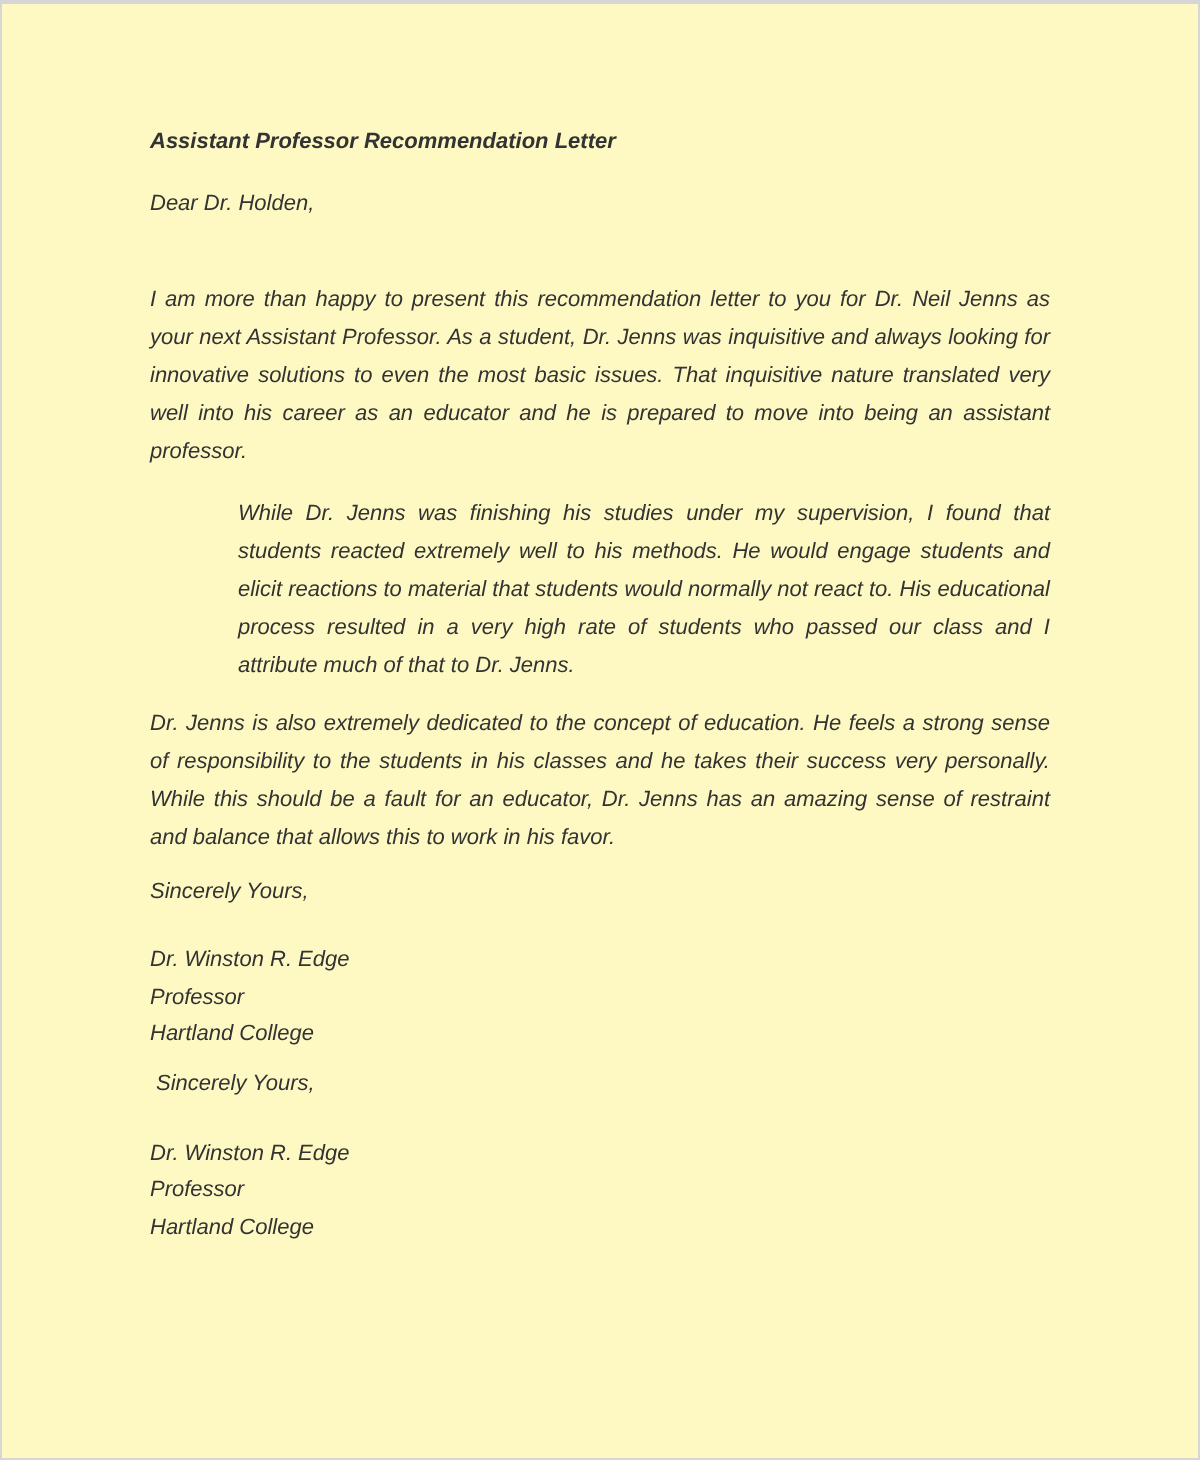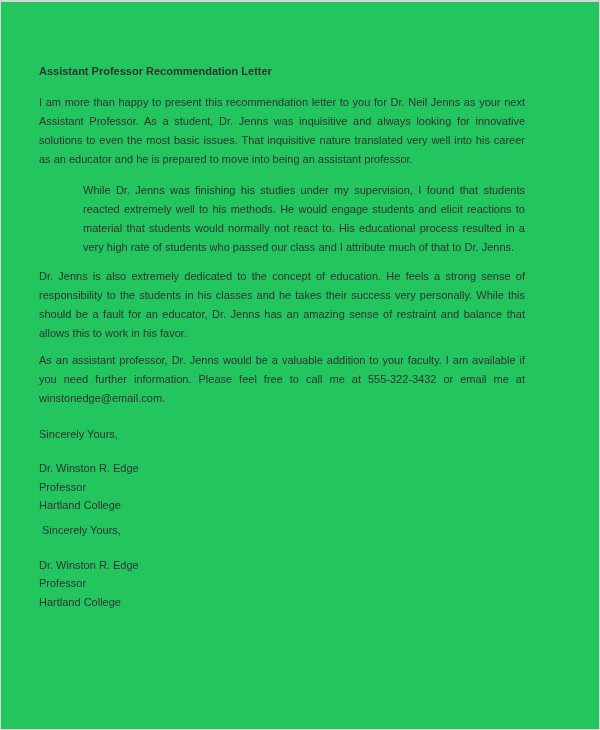--- a/index.html
+++ b/index.html
@@ -5,29 +5,30 @@
   html, body {
     margin: 0;
     padding: 0;
     background: #ffffff;
   }
   .page {
     position: relative;
     width: 600px;
     height: 730px;
     box-sizing: border-box;
-    background: #22c55e;
+    background: #fef9c3;
     border: 1px solid #d6d6d6;
     border-top-width: 2px;
-    padding: 60px 74px 0 38px;
+    padding: 60px 74px 0 74px;
     font-family: "Liberation Sans", "DejaVu Sans", sans-serif;
     font-size: 11px;
     line-height: 19px;
     color: #333333;
     overflow: hidden;
+    font-style: italic;
   }
   .letter-title {
     font-size: 11px;
     font-weight: bold;
     margin: 0 0 12px 0;
     line-height: 19px;
   }
   .salutation {
     margin: 0 0 29px 0;
   }
@@ -52,28 +53,28 @@
     margin: 0 0 16px 3px;
   }
 </style>
 </head>
 <body>
 
 <div class="page">
 
   <h1 class="letter-title">Assistant Professor Recommendation Letter</h1>
 
+  <p class="salutation">Dear Dr. Holden,</p>
 
   <p class="body-para p1">I am more than happy to present this recommendation letter to you for Dr. Neil Jenns as your next Assistant Professor. As a student, Dr. Jenns was inquisitive and always looking for innovative solutions to even the most basic issues. That inquisitive nature translated very well into his career as an educator and he is prepared to move into being an assistant professor.</p>
 
   <p class="body-para p2">While Dr. Jenns was finishing his studies under my supervision, I found that students reacted extremely well to his methods. He would engage students and elicit reactions to material that students would normally not react to. His educational process resulted in a very high rate of students who passed our class and I attribute much of that to Dr. Jenns.</p>
 
   <p class="body-para p3">Dr. Jenns is also extremely dedicated to the concept of education. He feels a strong sense of responsibility to the students in his classes and he takes their success very personally. While this should be a fault for an educator, Dr. Jenns has an amazing sense of restraint and balance that allows this to work in his favor.</p>
 
-  <p class="body-para p4">As an assistant professor, Dr. Jenns would be a valuable addition to your faculty. I am available if you need further information. Please feel free to call me at 555-322-3432 or email me at winstonedge@email.com.</p>
 
   <div class="closing closing-1">
     <p class="valediction">Sincerely Yours,</p>
     <div class="signature">
       <p>Dr. Winston R. Edge</p>
       <p>Professor</p>
       <p>Hartland College</p>
     </div>
   </div>
 

